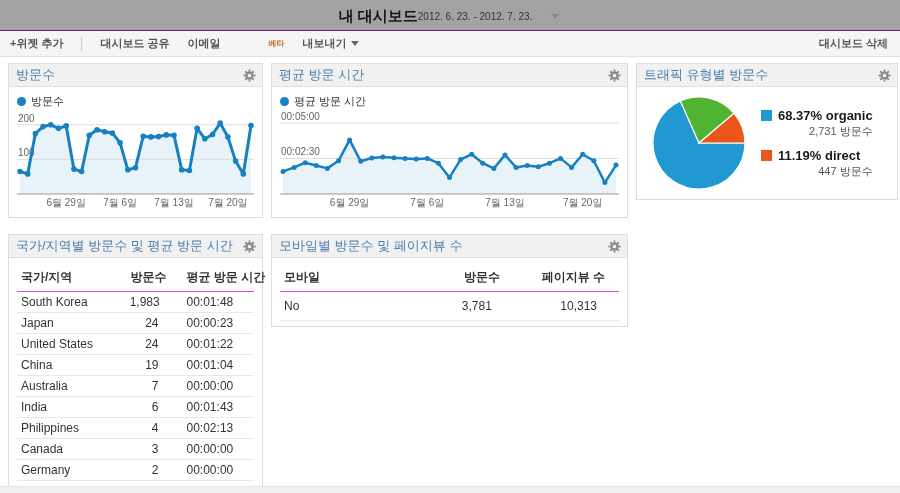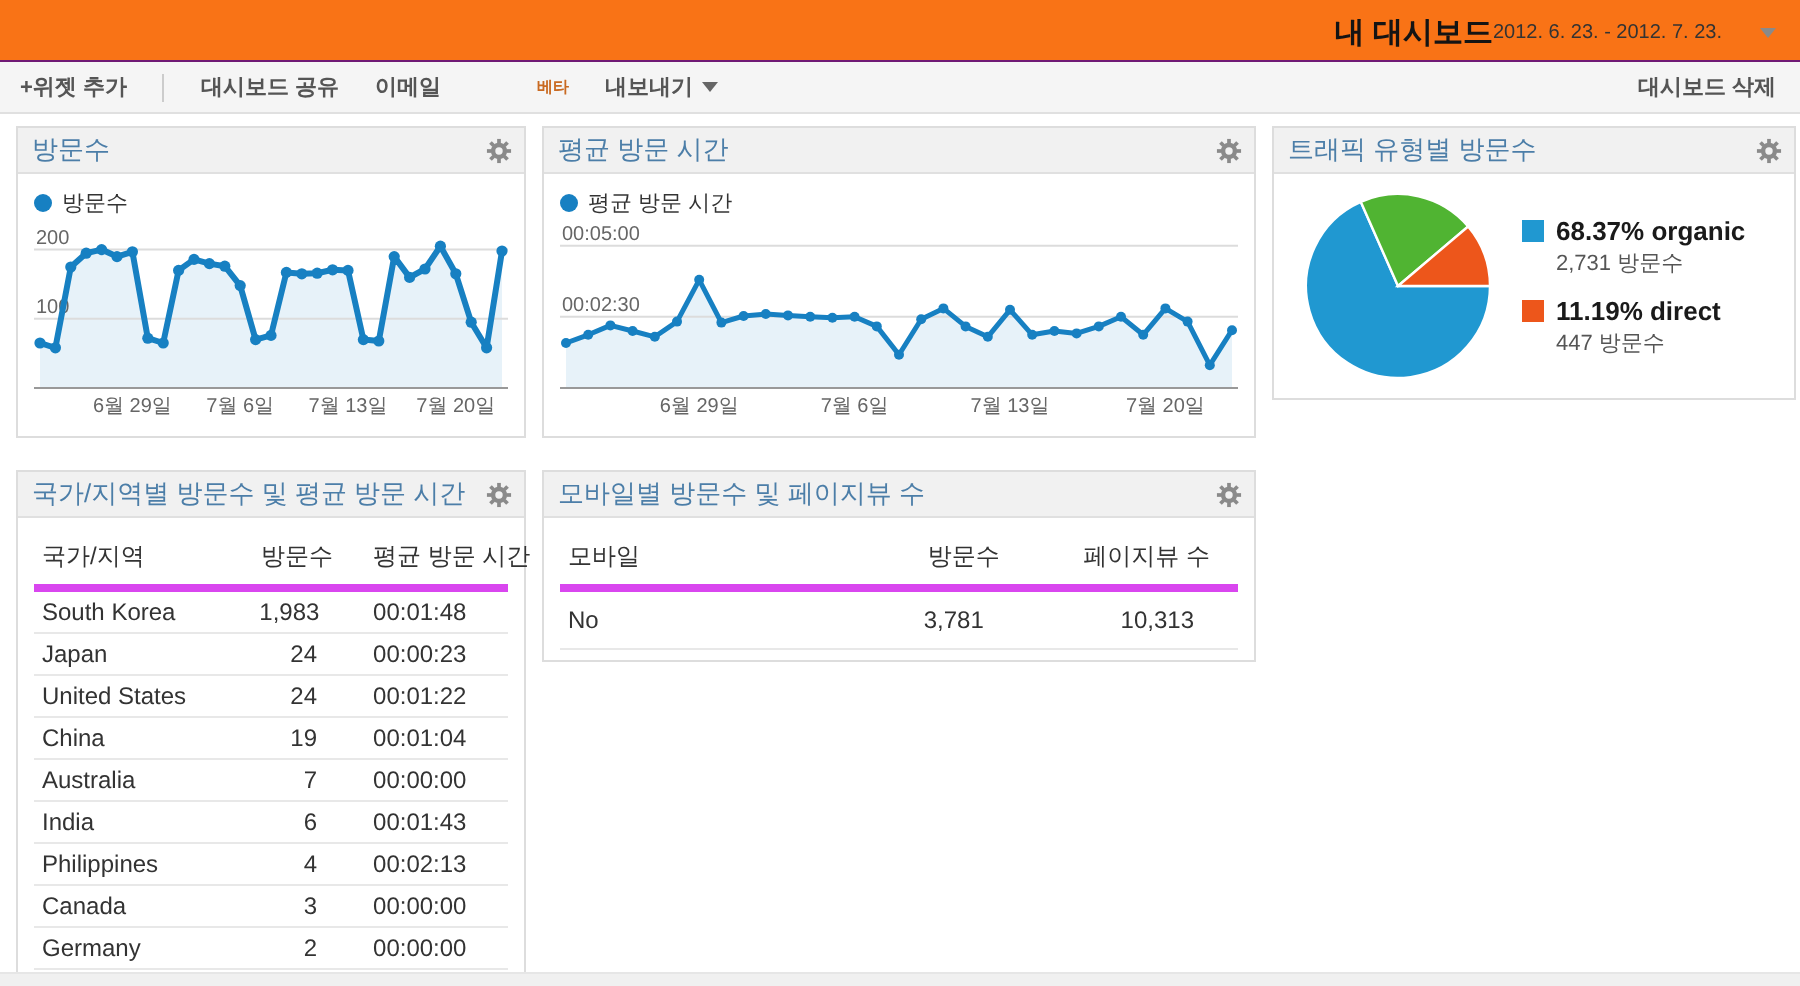--- a/index.html
+++ b/index.html
@@ -3,21 +3,21 @@
 <meta charset="utf-8">
 <style>
   * { box-sizing: border-box; }
   html,body { margin:0; padding:0; }
   body {
     width:900px; height:493px; overflow:hidden;
     font-family:"Liberation Sans", sans-serif;
     background:#ffffff; color:#333;
   }
   
-  .titlebar { height:30px; display:flex; align-items:center; justify-content:flex-end; padding:2px 12px 0 10px; background:#f97316; }
+  .titlebar { height:30px; display:flex; align-items:center; justify-content:center; padding:2px 12px 0 10px; background:#a3a3a3; }
   .page-title { font-size:15px; font-weight:bold; color:#141414; }
   .date-range { display:flex; align-items:center; gap:19px; cursor:pointer; font-size:10px; color:#333; }
   .caret-down { width:0; height:0; border-left:4px solid transparent; border-right:4px solid transparent; border-top:5px solid #8a8a8a; display:inline-block; }
   .caret-down.dark { border-top-color:#666; }
   
   .toolbar { height:27px; background:#f5f5f5; border-top:1px solid #701a75; border-bottom:1px solid #e0e0e0;
              display:flex; align-items:center; justify-content:space-between; padding:0 12px 0 10px;
              font-size:11px; font-weight:bold; color:#555; }
   .tb-left { display:flex; align-items:center; gap:18px; }
   .tb-btn { cursor:pointer; display:flex; align-items:center; gap:4px; white-space:nowrap; }
@@ -31,27 +31,27 @@
   .widget { border:1px solid #ddd; background:#fff; }
   .widget-header { height:23px; background:#f1f1f1; border-bottom:1px solid #e0e0e0;
                    display:flex; align-items:center; justify-content:space-between; padding:0 6px 0 7px; }
   .widget-title { font-size:13px; color:#4c7ea8; cursor:pointer; }
   .gear { cursor:pointer; display:flex; align-items:center; }
   .widget-body { padding:5px 8px 5px 8px; }
   .legend-row { height:16px; display:flex; align-items:center; gap:5px; font-size:11px; color:#333; margin:1px 0 2px 0; }
   .legend-dot { width:9px; height:9px; border-radius:50%; display:inline-block; }
   
   table.gw { width:100%; border-collapse:collapse; font-size:12px; color:#333; table-layout:fixed; }
-  table.gw th { font-weight:normal; text-align:right; padding:6px 14px 5px 6px; border-bottom:4px solid #d946ef; white-space:nowrap; }
+  table.gw th { font-weight:bold; text-align:right; padding:6px 14px 5px 6px; border-bottom:1px solid #d946ef; white-space:nowrap; }
   table.gw th:first-child { text-align:left; padding-left:4px; }
   table.gw td { text-align:right; padding:3px 22px 3px 6px; border-bottom:1px solid #e8e8e8; white-space:nowrap; }
   table.gw td:first-child { text-align:left; padding-left:4px; }
   table.gw.tall td { padding-top:7px; padding-bottom:7px; }
   
-  .pie-body { display:flex; align-items:center; gap:14px; padding:8px 6px 8px 14px; }
+  .pie-body { display:flex; align-items:center; gap:14px; padding:8px 6px 8px 14px;text-align:right; }
   .pie-legend { display:flex; flex-direction:column; gap:9px; }
   .pl-top { display:flex; align-items:center; gap:6px; font-size:13px; font-weight:bold; color:#1a1a1a; }
   .pl-swatch { width:11px; height:11px; display:inline-block; }
   .pl-sub { font-size:11px; color:#555; margin-left:17px; margin-top:1px; }
   .bottom-strip { position:fixed; left:0; right:0; bottom:0; height:7px; background:#f0f0f0; border-top:1px solid #e6e6e6; }
   svg text { font-family:"Liberation Sans", sans-serif; }
 </style>
 </head>
 <body>
 

